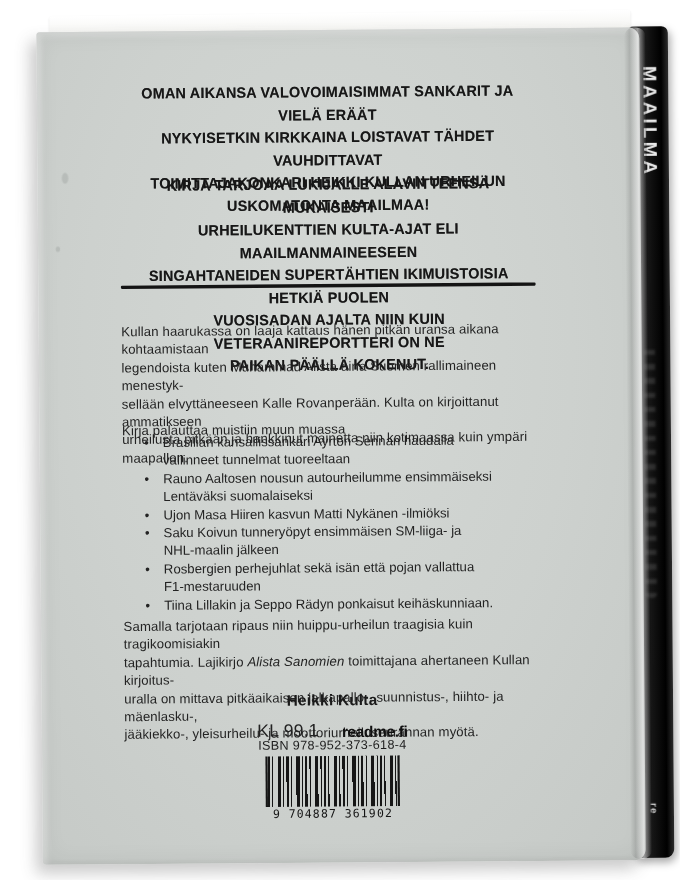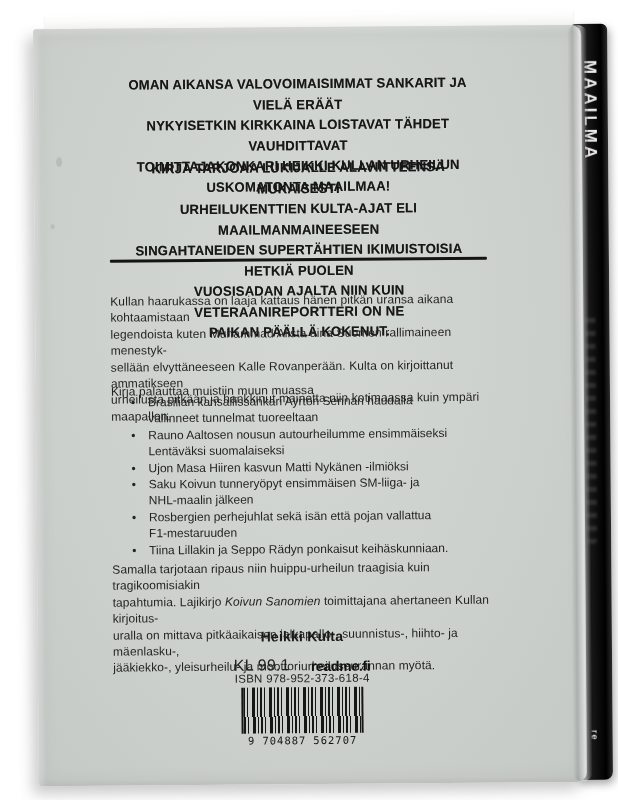--- a/index.html
+++ b/index.html
@@ -178,36 +178,36 @@
 Lentäväksi suomalaiseksi</span></li>
       <li><span class="bullet-dot">•</span><span class="pre">Ujon Masa Hiiren kasvun Matti Nykänen -ilmiöksi</span></li>
       <li><span class="bullet-dot">•</span><span class="pre">Saku Koivun tunneryöpyt ensimmäisen SM-liiga- ja
 NHL-maalin jälkeen</span></li>
       <li><span class="bullet-dot">•</span><span class="pre">Rosbergien perhejuhlat sekä isän että pojan vallattua
 F1-mestaruuden</span></li>
       <li><span class="bullet-dot">•</span><span class="pre">Tiina Lillakin ja Seppo Rädyn ponkaisut keihäskunniaan.</span></li>
     </ul>
 
     <p class="bodytext para-2 pre"><span>Samalla tarjotaan ripaus niin huippu-urheilun traagisia kuin tragikoomisiakin
-tapahtumia. Lajikirjo </span><i>Koivun Sanomien</i><span> toimittajana ahertaneen Kullan kirjoitus-
+tapahtumia. Lajikirjo </span><i>Alista Sanomien</i><span> toimittajana ahertaneen Kullan kirjoitus-
 uralla on mittava pitkäaikaisen jalkapallo-, suunnistus-, hiihto- ja mäenlasku-,
 jääkiekko-, yleisurheilu- ja moottoriurheiluseurannan myötä.</span></p>
 
     <div class="author">Heikki Kulta</div>
 
     <div class="publisher-row">
       <span class="kl">KL 99.1</span>
       <span class="logo">readme.fi</span>
     </div>
 
     <div class="isbn">ISBN 978-952-373-618-4</div>
 
     <div class="barcode">
       <div class="barcode-bars"></div>
       <div class="barcode-digits">
         <span>9</span>
         <span>704887</span>
-        <span>562707</span>
+        <span>361902</span>
       </div>
     </div>
 
   </div>
 </div>
 
 </body></html>

